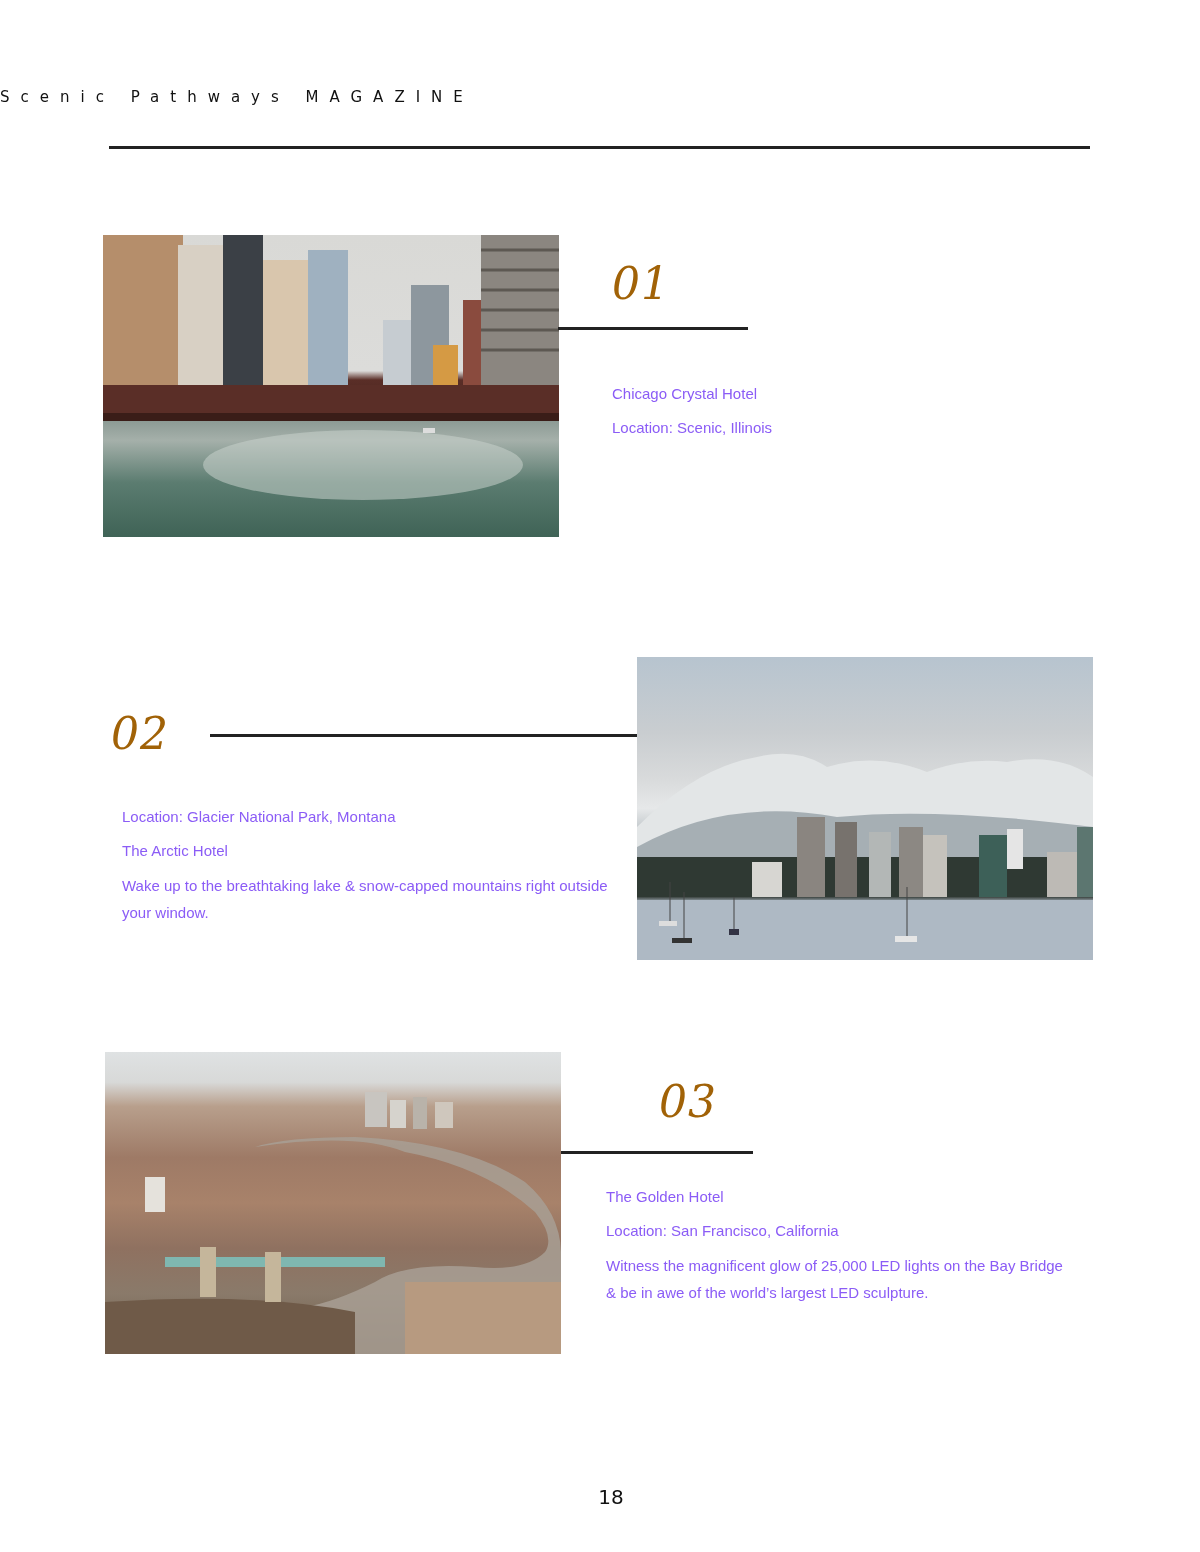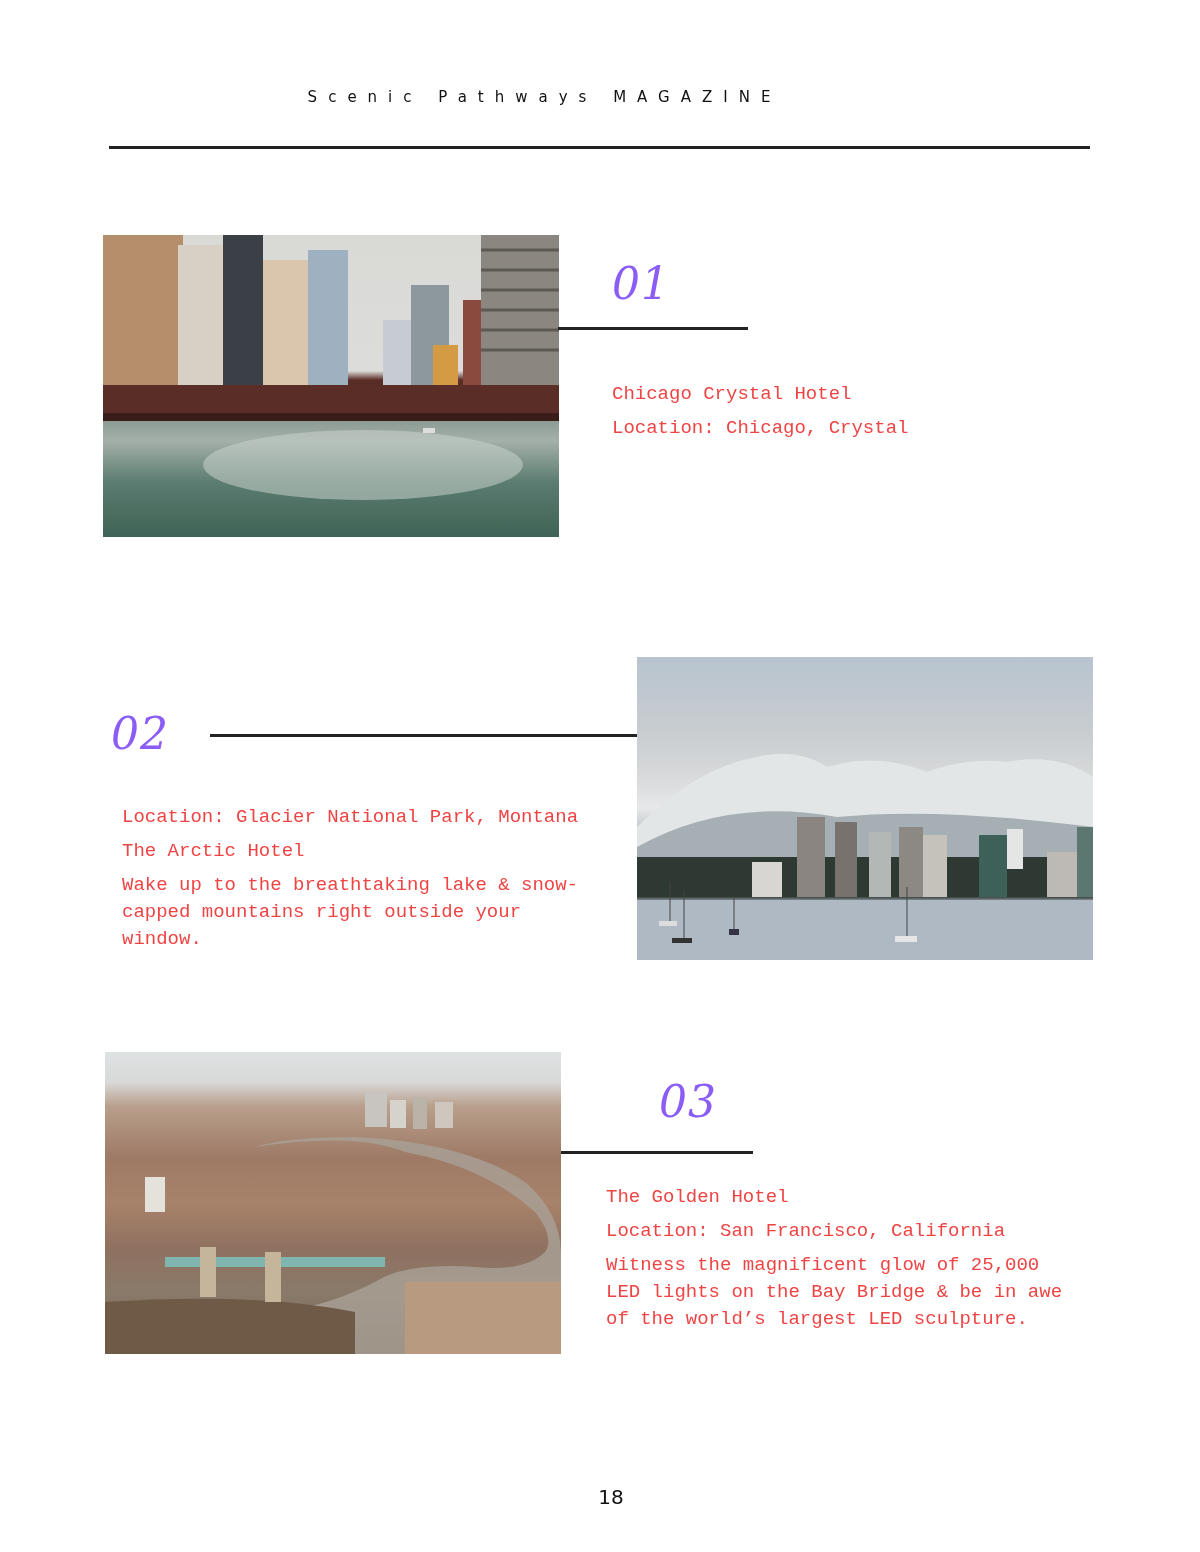--- a/index.html
+++ b/index.html
@@ -1,27 +1,27 @@
 <!DOCTYPE html>
 <html><head>
   <meta charset="utf-8">
   <style>
     html, body { margin: 0; padding: 0; background: #ffffff; }
     body { width: 1200px; height: 1552px; position: relative; overflow: hidden;
            font-family: "Liberation Sans", "DejaVu Sans", sans-serif; color: #111111; }
 
-    .masthead { position: absolute; left: 0; top: 88px; width: 1071px; text-align: center;
-                font-size: 15px; letter-spacing: 11px; color: #111; font-family: "DejaVu Sans", sans-serif; font-weight: normal; padding-left: 9px; }
+    .masthead { position: absolute; left: 0; top: 88px; width: 1071px; 
+                font-size: 15px; letter-spacing: 11px; color: #111; font-family: "DejaVu Sans", sans-serif; font-weight: normal; }
     .masthead-rule { position: absolute; left: 109px; top: 146px; width: 981px; height: 3px; background: #222; }
 
     .photo { position: absolute; overflow: hidden; }
     .num { position: absolute; font-family: "DejaVu Serif", serif; font-style: italic;
-           font-size: 44px; color: #8b5cf6; letter-spacing: 1px; line-height: 1; }
+           font-size: 44px; color: #a16207; letter-spacing: 1px; line-height: 1; }
     .rule { position: absolute; height: 3px; background: #222; }
-    .text-block { position: absolute; font-family: Liberation Mono, monospace; font-size: 19px; color: #ef4444; }
+    .text-block { position: absolute; font-family: Liberation Sans, sans-serif; font-size: 15px; color: #8b5cf6; }
     .text-block .line { line-height: 26px; margin-bottom: 8px; }
     .text-block .desc { line-height: 27px; }
 
     .page-number { position: absolute; left: 0; top: 1485px; width: 1222px; text-align: center;
                    font-family: "DejaVu Sans", sans-serif; font-size: 20px; color: #111; }
 
     
     .p1 { left: 103px; top: 235px; width: 456px; height: 302px;
           background: linear-gradient(to bottom, #d9d9d6 0%, #dcdcda 45%, #5a2e27 48%, #4a2520 56%, #7f8f89 58%, #a5b0aa 68%, #5b7c70 82%, #3f6356 100%); }
     
@@ -60,21 +60,21 @@
     <rect x="0" y="150" width="456" height="28" fill="#5a2e27"></rect>
     <rect x="0" y="178" width="456" height="8" fill="#3a1d18"></rect>
     <ellipse cx="260" cy="230" rx="160" ry="35" fill="#c9d1cc" opacity="0.55"></ellipse>
     <rect x="320" y="193" width="12" height="5" fill="#ddd"></rect>
   </svg>
 </div>
 <div class="num" style="left:612px; top:262px;">01</div>
 <div class="rule" style="left:558px; top:327px; width:190px;"></div>
 <div class="text-block" style="left:612px; top:381px; width:490px;">
   <div class="line">Chicago Crystal Hotel</div>
-  <div class="line">Location: Chicago, Crystal</div>
+  <div class="line">Location: Scenic, Illinois</div>
 </div>
 
 <div class="num" style="left:111px; top:712px;">02</div>
 <div class="rule" style="left:210px; top:734px; width:427px;"></div>
 <div class="text-block" style="left:122px; top:804px; width:490px;">
   <div class="line">Location: Glacier National Park, Montana</div>
   <div class="line">The Arctic Hotel</div>
   <div class="desc">Wake up to the breathtaking lake &amp; snow-capped mountains right outside your window.</div>
 </div>
 <div class="photo p2" title="Snow-capped mountains above a waterfront city with sailboats">

